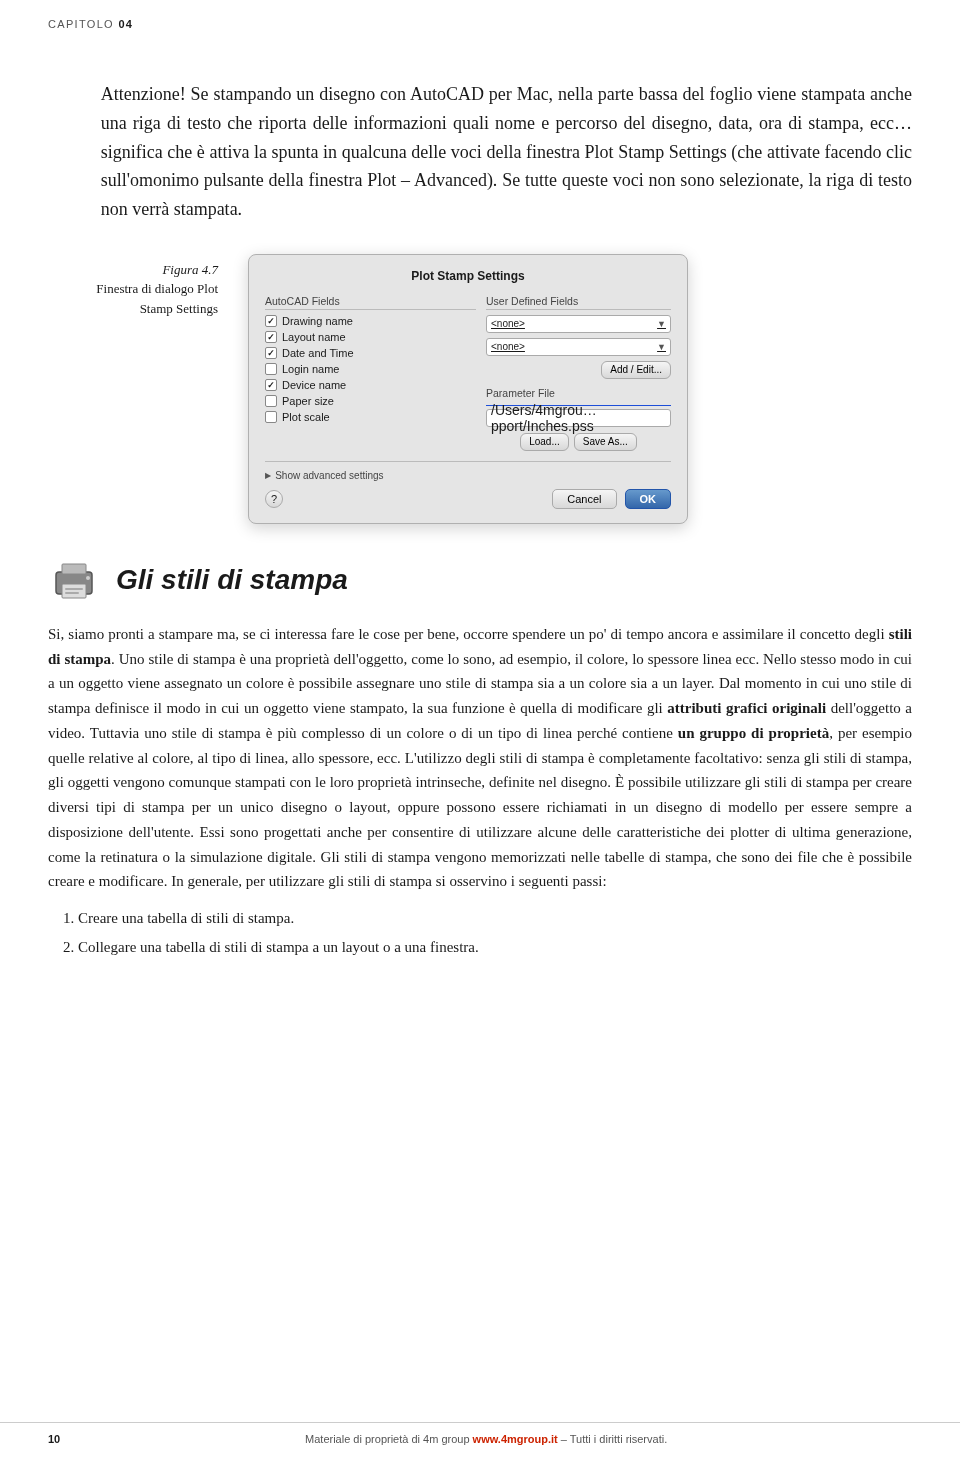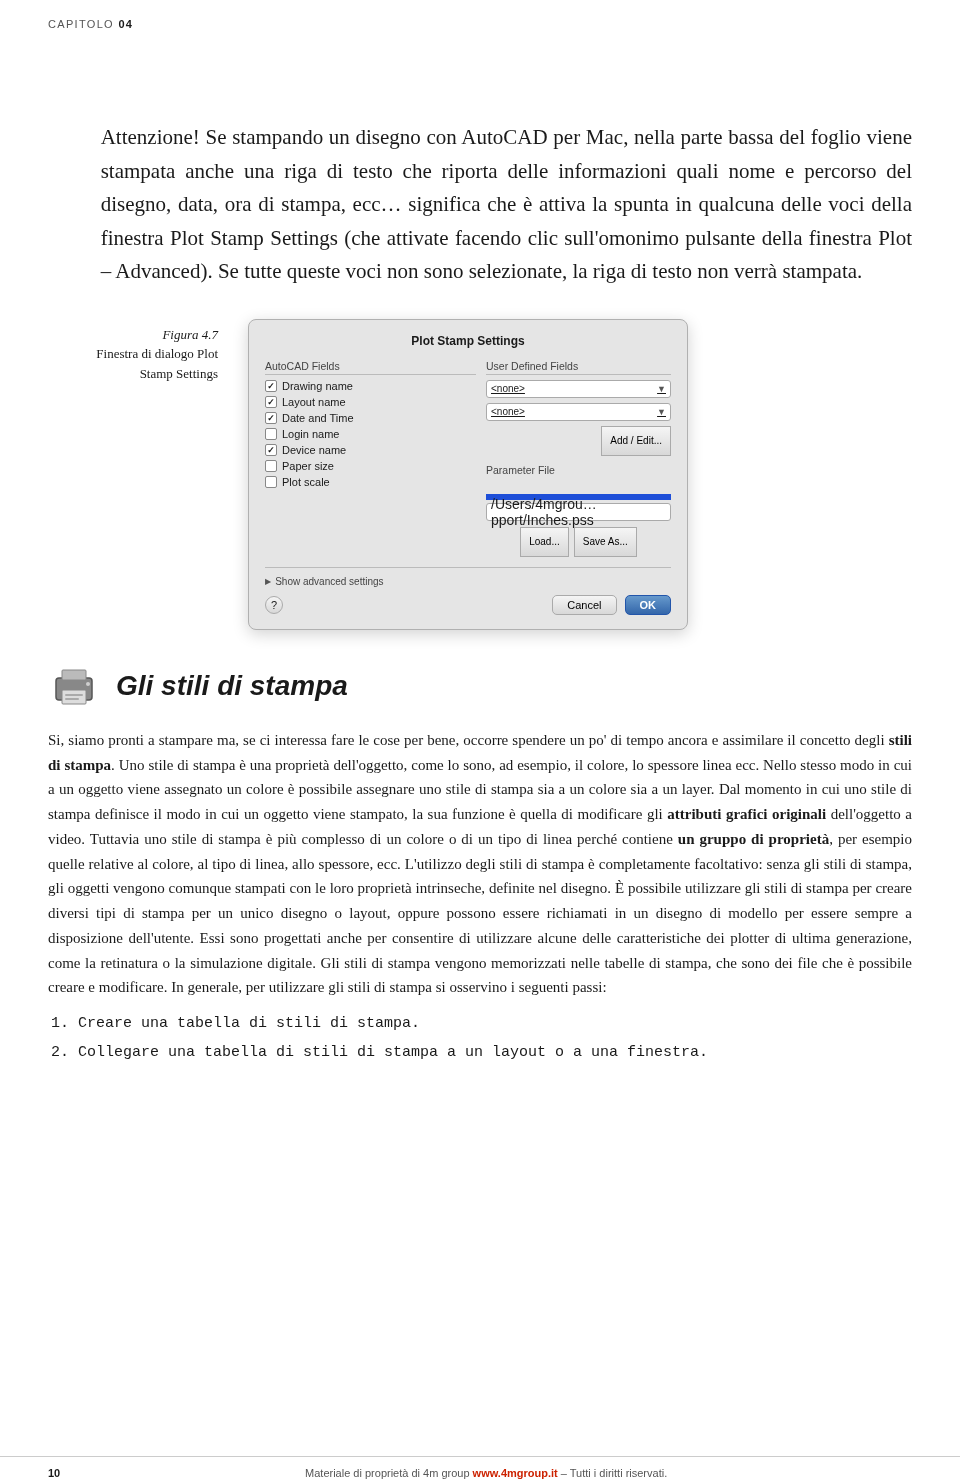--- a/index.html
+++ b/index.html
@@ -43,24 +43,23 @@
       margin-bottom: 20px;
     }
     .apple-logo {
       font-size: 42px;
       line-height: 1;
       margin-top: 4px;
       flex-shrink: 0;
       color: #1a1a1a;
     }
     .intro-text {
-      font-size: 21px;
+      font-size: 18px;
       line-height: 1.6;
       text-align: justify;
-      margin-top: 41px;
     }
 
     
     .figure-section {
       display: flex;
       gap: 30px;
       margin: 30px 0 20px 0;
       align-items: flex-start;
     }
     .figure-caption {
@@ -157,40 +156,40 @@
       justify-content: space-between;
       text-decoration: underline;
     }
     .dropdown-arrow {
       font-size: 9px;
       color: #555;
     }
     .btn-small {
       background: linear-gradient(#f5f5f5, #d8d8d8);
       border: 1px solid #aaa;
-      border-radius: 0;
+      border-radius: 6px;
       font-size: 10px;
       padding: 2px 8px;
-      height: 30px;
+      height: 18px;
       cursor: pointer;
       white-space: nowrap;
     }
     .add-edit-btn {
       text-align: right;
       margin-bottom: 8px;
     }
     .param-section {
       margin-top: 6px;
     }
     .param-label {
       font-size: 10.5px;
       color: #444;
       margin-bottom: 3px;
-      border-bottom: 6px solid #1d4ed8;
-      padding-bottom: 18px;
+      border-bottom: 1px solid #1d4ed8;
+      padding-bottom: 6px;
     }
     .param-file-field {
       background: #fff;
       border: 1px solid #aaa;
       border-radius: 3px;
       height: 18px;
       font-size: 14px;
       padding: 0 4px;
       display: flex;
       align-items: center;
@@ -290,27 +289,26 @@
 
     
     .numbered-list {
       margin: 10px 0 10px 30px;
       font-size: 15px;
       line-height: 1.65;
     }
     .numbered-list li {
       margin-bottom: 4px;
       text-align: justify;
-      font-family: Liberation Mono, monospace;
     }
 
     
     .page-footer {
       position: absolute;
-      bottom: 0;
+      bottom: 34px;
       left: 0;
       right: 0;
       display: flex;
       justify-content: space-between;
       align-items: center;
       padding: 0 48px;
       font-family: 'Helvetica Neue', Arial, sans-serif;
       font-size: 11px;
       color: #555;
       border-top: 1px solid #ccc;

